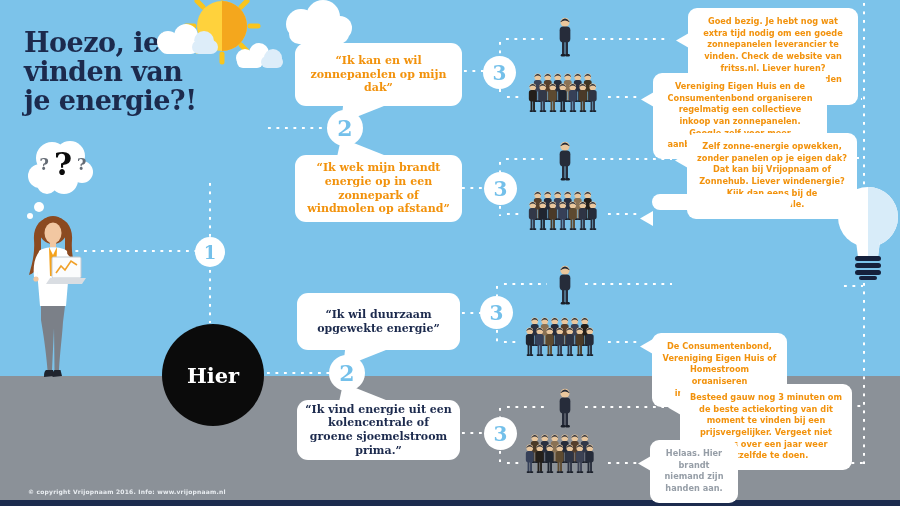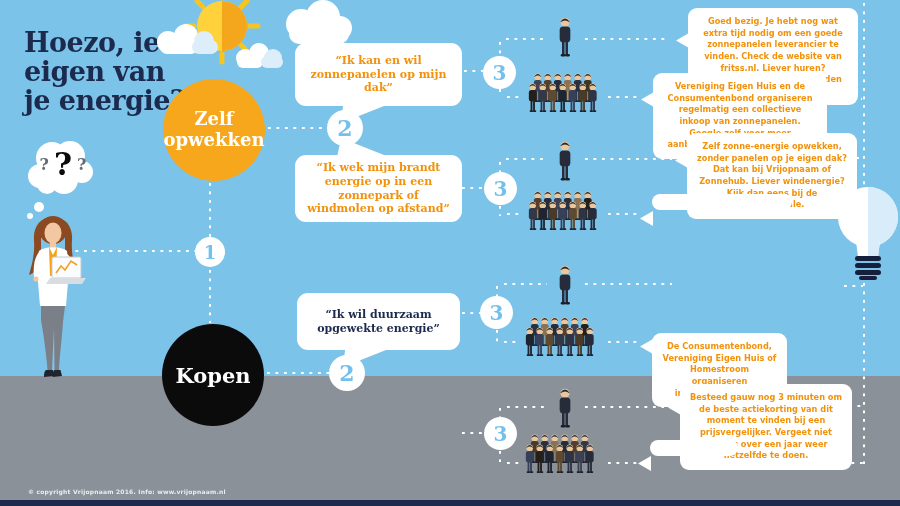--- a/index.html
+++ b/index.html
@@ -109,21 +109,21 @@
   <svg class="abs z2" style="left:231px;top:42px;" width="58" height="30" viewBox="0 0 58 30">
     <circle cx="14" cy="16" r="9" fill="#fff"></circle>
       <circle cx="28" cy="11" r="10" fill="#fff"></circle>
     <circle cx="42" cy="16" r="9" fill="#ddedf9"></circle>
       <rect x="6" y="14" width="26" height="12" rx="6" fill="#fff"></rect>
     <rect x="30" y="14" width="22" height="12" rx="6" fill="#ddedf9"></rect>
   </svg>
 
   <div class="abs" id="title">
     <span>Hoezo, iets</span>
-    <span>eigen van</span>
+    <span>vinden van</span>
     <span>je energie?!</span>
   </div>
 
   <svg class="abs z2" style="left:26px;top:136px;" width="68" height="62" viewBox="0 0 68 62">
     <circle cx="14" cy="40" r="12" fill="#fff"></circle>
       <circle cx="26" cy="22" r="16" fill="#fff"></circle>
     <circle cx="44" cy="20" r="15" fill="#fff"></circle>
       <circle cx="56" cy="36" r="11" fill="#fff"></circle>
     <circle cx="38" cy="44" r="14" fill="#fff"></circle>
       <circle cx="21" cy="48" r="10" fill="#fff"></circle>
@@ -150,26 +150,22 @@
     <path d="M45 38 C52 44 56 50 58 57 L52 61 C49 53 45 48 42 44 Z" fill="#ffffff"></path>
     <ellipse cx="55" cy="63" rx="3.4" ry="2.2" fill="#f2c7a1"></ellipse>
     <rect x="32" y="43" width="29" height="21" rx="1.5" fill="#fbfcfd" stroke="#c3cad1" stroke-width="1"></rect>
     <polyline points="36,59 41,52 45,56 51,47 57,51" fill="none" stroke="#f0a028" stroke-width="1.6"></polyline>
     <path d="M30 64 L66 64 L62 70 L26 70 Z" fill="#d9dde2"></path>
     <path d="M21 92 L45 92 L43 108 C42 124 40 138 39 156 L34.5 156 L34 114 L32 156 L27.5 156 C26 136 23 118 21 106 Z" fill="#7b8088"></path>
     <path d="M26 156 L33 156 L34 162 L24 163 C24 159 24.5 157 26 156 Z" fill="#20242e"></path>
     <path d="M34.5 156 L40.5 156 L42 162 L32.5 163 C32.5 159 33 157 34.5 156 Z" fill="#20242e"></path>
   </svg>
 
-  <div class="abs bigcircle" id="circle-self">
-    <span>Zelf</span>
-    <span>opwekken</span>
-  </div>
   <div class="abs bigcircle" id="circle-buy">
-    <span>Kopen</span>
+    <span>Hier</span>
   </div>
 
   <div class="abs num n30" style="left:195px;top:237px;">
       <span>1</span>
     </div>
   <div class="abs num n36" style="left:327px;top:110px;">
       <span>2</span>
     </div>
   <div class="abs num n36" style="left:329px;top:355px;">
       <span>2</span>
@@ -191,20 +187,24 @@
     <span>“Ik kan en wil zonnepanelen op mijn dak”</span>
     <div class="tail tail-down"></div>
   </div>
   <div class="abs bubble orange" style="left:295px;top:155px;width:167px;height:67px;">
     <span>“Ik wek mijn brandt energie op in een zonnepark of windmolen op afstand”</span>
     <div class="tail tail-up"></div>
   </div>
   <div class="abs bubble navy" style="left:297px;top:293px;width:163px;height:57px;">
     <span>“Ik wil duurzaam opgewekte energie”</span>
     <div class="tail tail-down"></div>
+  </div>
+  <div class="abs bubble navy" style="left:297px;top:400px;width:163px;height:60px;">
+    <span>“Ik vind energie uit een kolencentrale of groene sjoemelstroom prima.”</span>
+    <div class="tail tail-up"></div>
   </div>
 
   <svg class="abs z2" style="left:557px;top:17px;" width="16" height="40" viewBox="0 0 10 25.5">
       <use href="#person" style="color:#262c3a"></use>
     </svg>
   <svg class="abs z2" style="left:557px;top:141px;" width="16" height="40" viewBox="0 0 10 25.5">
       <use href="#person" style="color:#262c3a"></use>
     </svg>
   <svg class="abs z2" style="left:557px;top:265px;" width="16" height="40" viewBox="0 0 10 25.5">
       <use href="#person" style="color:#262c3a"></use>
@@ -452,16 +452,17 @@
   </div>
   <div class="abs callout" style="left:652px;top:333px;width:135px;">
     <span>De Consumentenbond, Vereniging Eigen Huis of Homestroom organiseren inkoopcollectieven.</span>
     <div class="tail tail-left" style="top:6px;"></div>
   </div>
   <div class="abs callout" style="left:680px;top:384px;width:172px;">
     <span>Besteed gauw nog 3 minuten om de beste actiekorting van dit moment te vinden bij een prijsvergelijker. Vergeet niet precies over een jaar weer hetzelfde te doen.</span>
     <div class="tail tail-left" style="top:16px;"></div>
   </div>
   <div class="abs callout muted" style="left:650px;top:440px;width:88px;">
+    <span>Helaas. Hier brandt niemand zijn handen aan.</span>
     <div class="tail tail-left" style="top:16px;"></div>
   </div>
 
 </div>
 
 </body></html>

